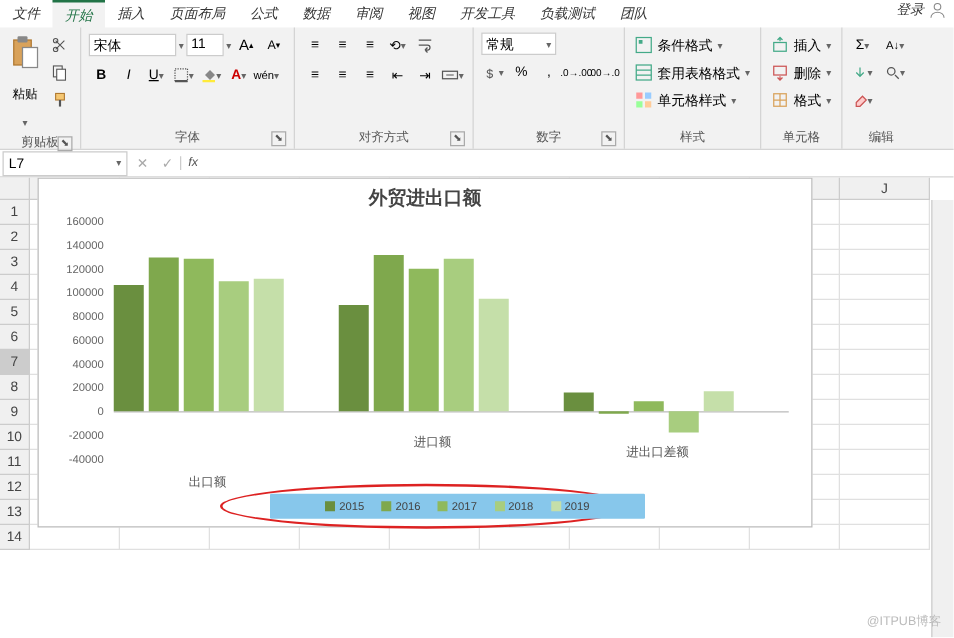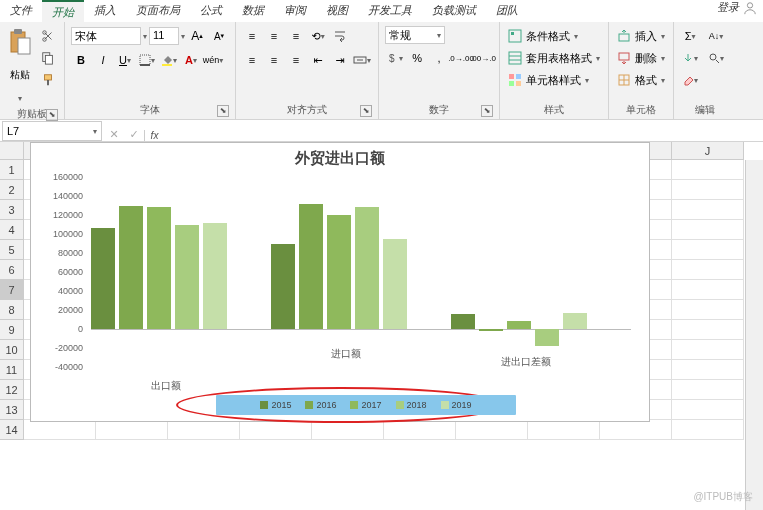--- a/index.html
+++ b/index.html
@@ -30,21 +30,21 @@
 .fontsel { border: 1px solid #ccc; background: #fff; font-size: 11px; padding: 1px 3px; height: 18px; }
 .fontname { width: 70px; }
 .fontsize { width: 30px; }
 
 .numfmt-sel { border: 1px solid #ccc; background: #fff; font-size: 11px; padding: 1px 3px; height: 18px; width: 60px; display:flex; align-items:center; justify-content:space-between;}
 
 .stylebtn { display: flex; align-items: center; gap: 4px; font-size: 11px; cursor: pointer; height: 20px; padding: 0 2px; }
 .stylebtn svg { width: 14px; height: 14px; }
 
 
-.fbar { height: 22px; border-bottom: 1px solid #d4d4d4; display: flex; align-items: flex-end; background: #fff; }
+.fbar { height: 22px; border-bottom: 1px solid #d4d4d4; display: flex; align-items: center; background: #fff; }
 .namebox { width: 100px; height: 20px; border: 1px solid #ccc; margin: 0 2px; font-size: 11px; padding: 2px 4px; display: flex; justify-content: space-between; align-items: center; }
 .fxbtn { width: 20px; text-align: center; border-left: 1px solid #ccc; font-size: 10px; font-style: italic; color: #555; }
 .fxcancel, .fxok { width: 20px; text-align: center; color: #aaa; font-size: 11px; }
 .formula-input { flex: 1; border: none; font-size: 11px; padding: 2px 4px; }
 
 
 .grid-wrap { position: relative; height: 368px; overflow: hidden; }
 .corner { position: absolute; left: 0; top: 0; width: 24px; height: 18px; background: #f0f0f0; border-right: 1px solid #ccc; border-bottom: 1px solid #ccc; }
 .colheads { position: absolute; left: 24px; top: 0; right: 18px; height: 18px; display: flex; }
 .colhead { flex: 0 0 72px; background: #f0f0f0; border-right: 1px solid #ccc; border-bottom: 1px solid #ccc; text-align: center; font-size: 11px; line-height: 18px; color: #444; }

